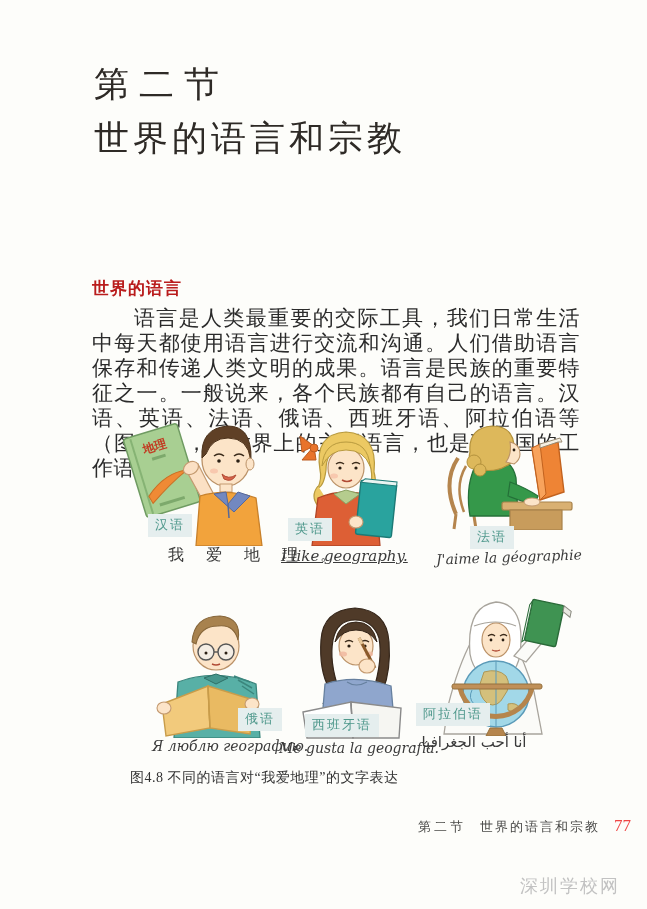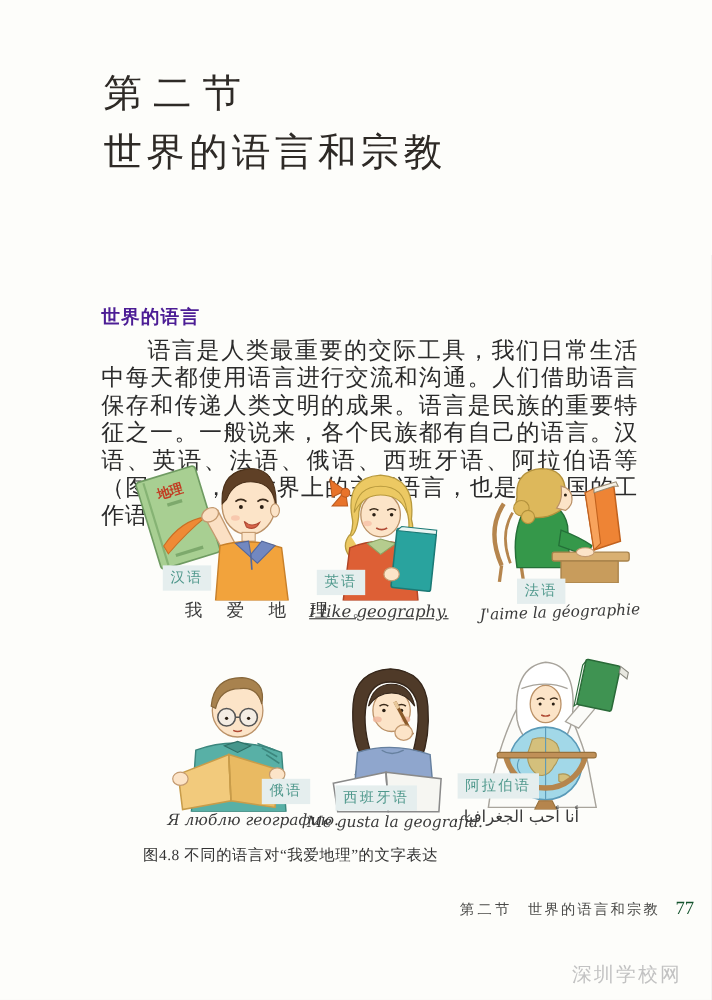--- a/index.html
+++ b/index.html
@@ -9,21 +9,21 @@
     font-family:"Liberation Serif","DejaVu Serif",serif;color:#2f2f2f;
   }
   
   .chapter{position:absolute;left:94px;top:58px;line-height:54px;color:#2e2a26;}
   .chapter .line1{font-size:35px;letter-spacing:10px;font-family:"Liberation Serif",serif;}
   .chapter .line2{font-size:35px;letter-spacing:4px;font-family:"Liberation Serif",serif;}
   
   .sec-heading{
     position:absolute;left:92px;top:277px;
     font-family:"Liberation Sans","DejaVu Sans",sans-serif;
-    font-size:17px;font-weight:bold;color:#4c1d95;letter-spacing:1px;
+    font-size:17px;font-weight:bold;color:#b91c1c;letter-spacing:1px;
   }
   
   .body-para{
     position:absolute;left:92px;top:306px;width:488px;
     font-size:21px;line-height:25px;text-align:justify;text-indent:2em;
     color:#2b2b2b;letter-spacing:0.5px;
   }
   
   .cell{position:absolute;}
   .lang-label{
@@ -40,21 +40,21 @@
     position:absolute;left:130px;top:769px;font-size:14px;color:#333;
     font-family:"Liberation Serif",serif;letter-spacing:0.5px;
   }
   
   .footer{
     position:absolute;left:418px;top:816px;display:flex;align-items:baseline;
     color:#4a4a48;font-family:"Liberation Serif",serif;
   }
   .footer .f-sec{font-size:13px;letter-spacing:3px;margin-right:14px;}
   .footer .f-title{font-size:13px;letter-spacing:2px;margin-right:14px;}
-  .footer .f-page{font-size:17px;color:#14532d;}
+  .footer .f-page{font-size:17px;color:#ef4444;}
   
   .watermark{
     position:absolute;left:520px;top:874px;font-size:18px;color:#c2c2c2;
     letter-spacing:2px;font-family:"Liberation Sans",sans-serif;
   }
   svg{display:block;}
 </style>
 </head>
 <body>
 

